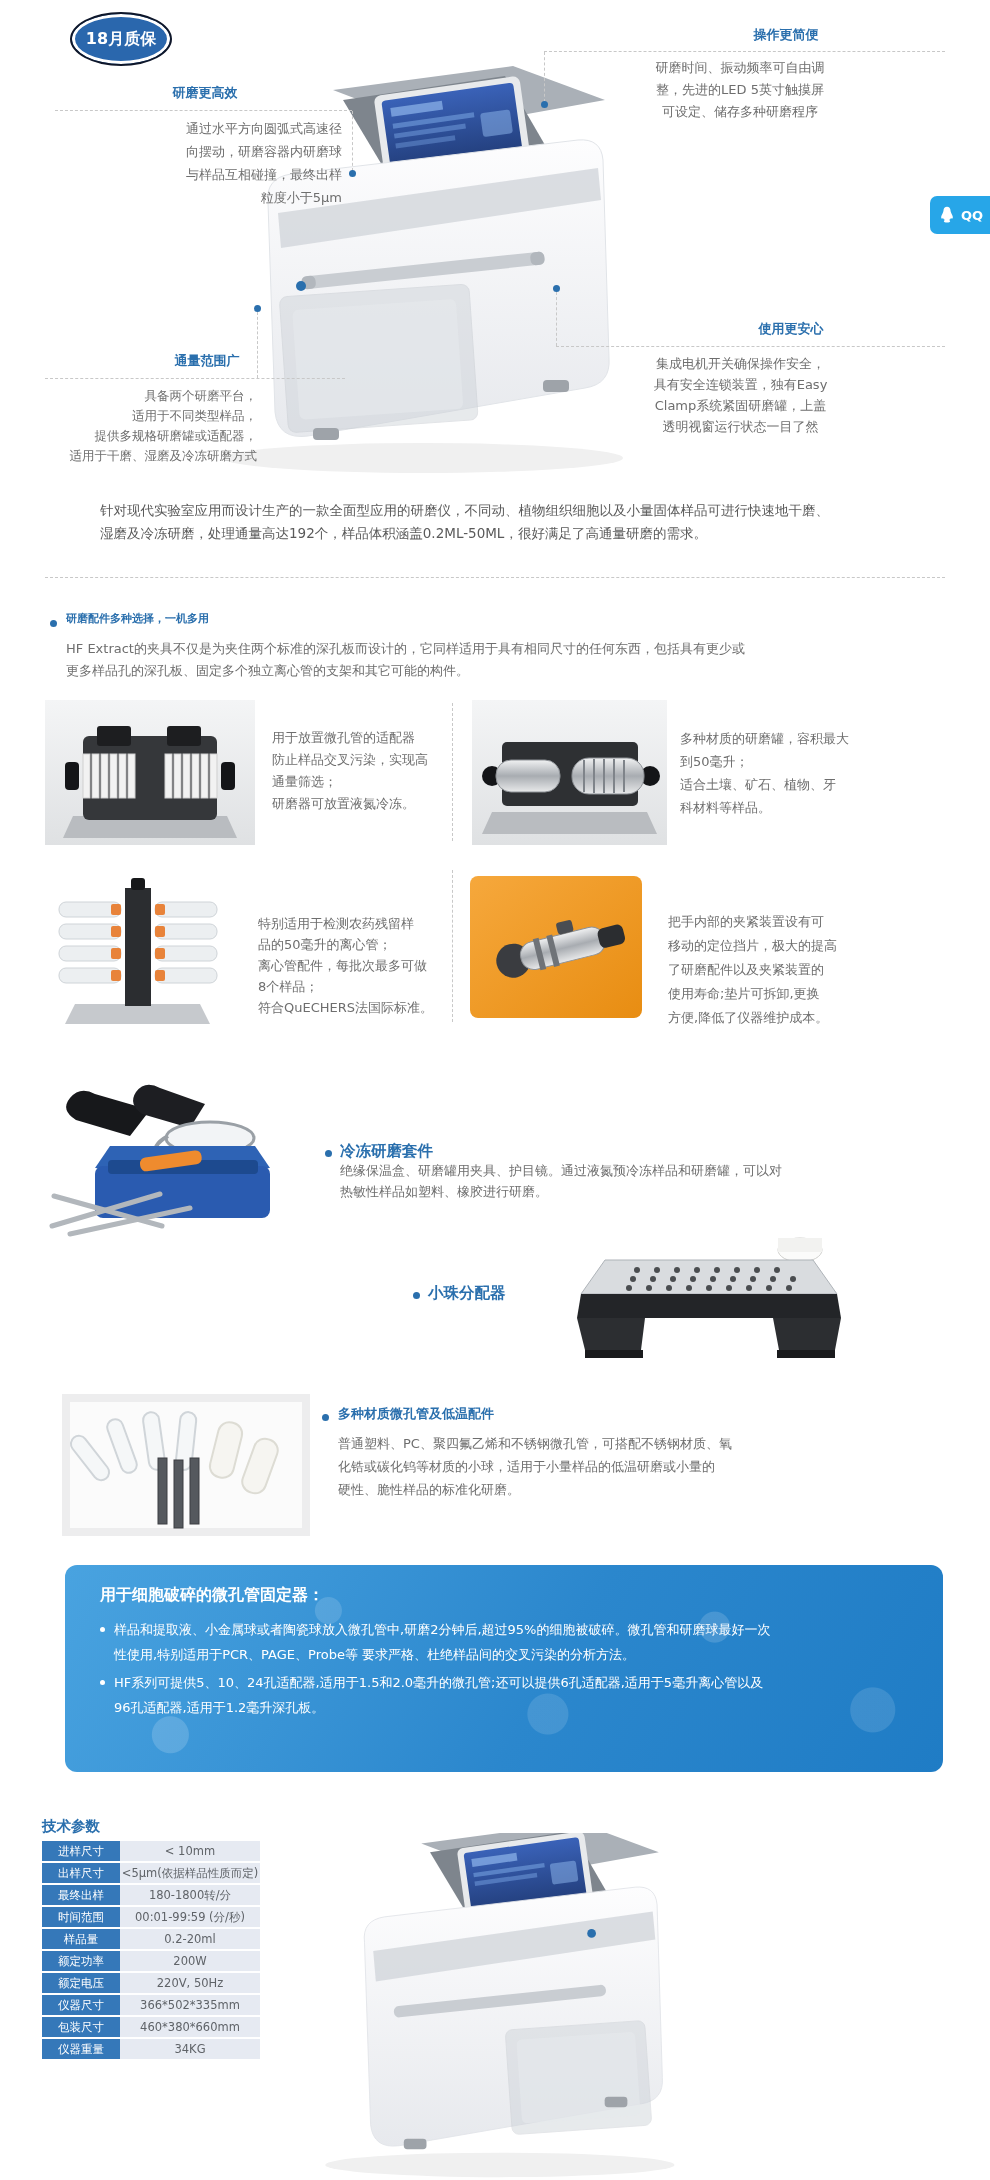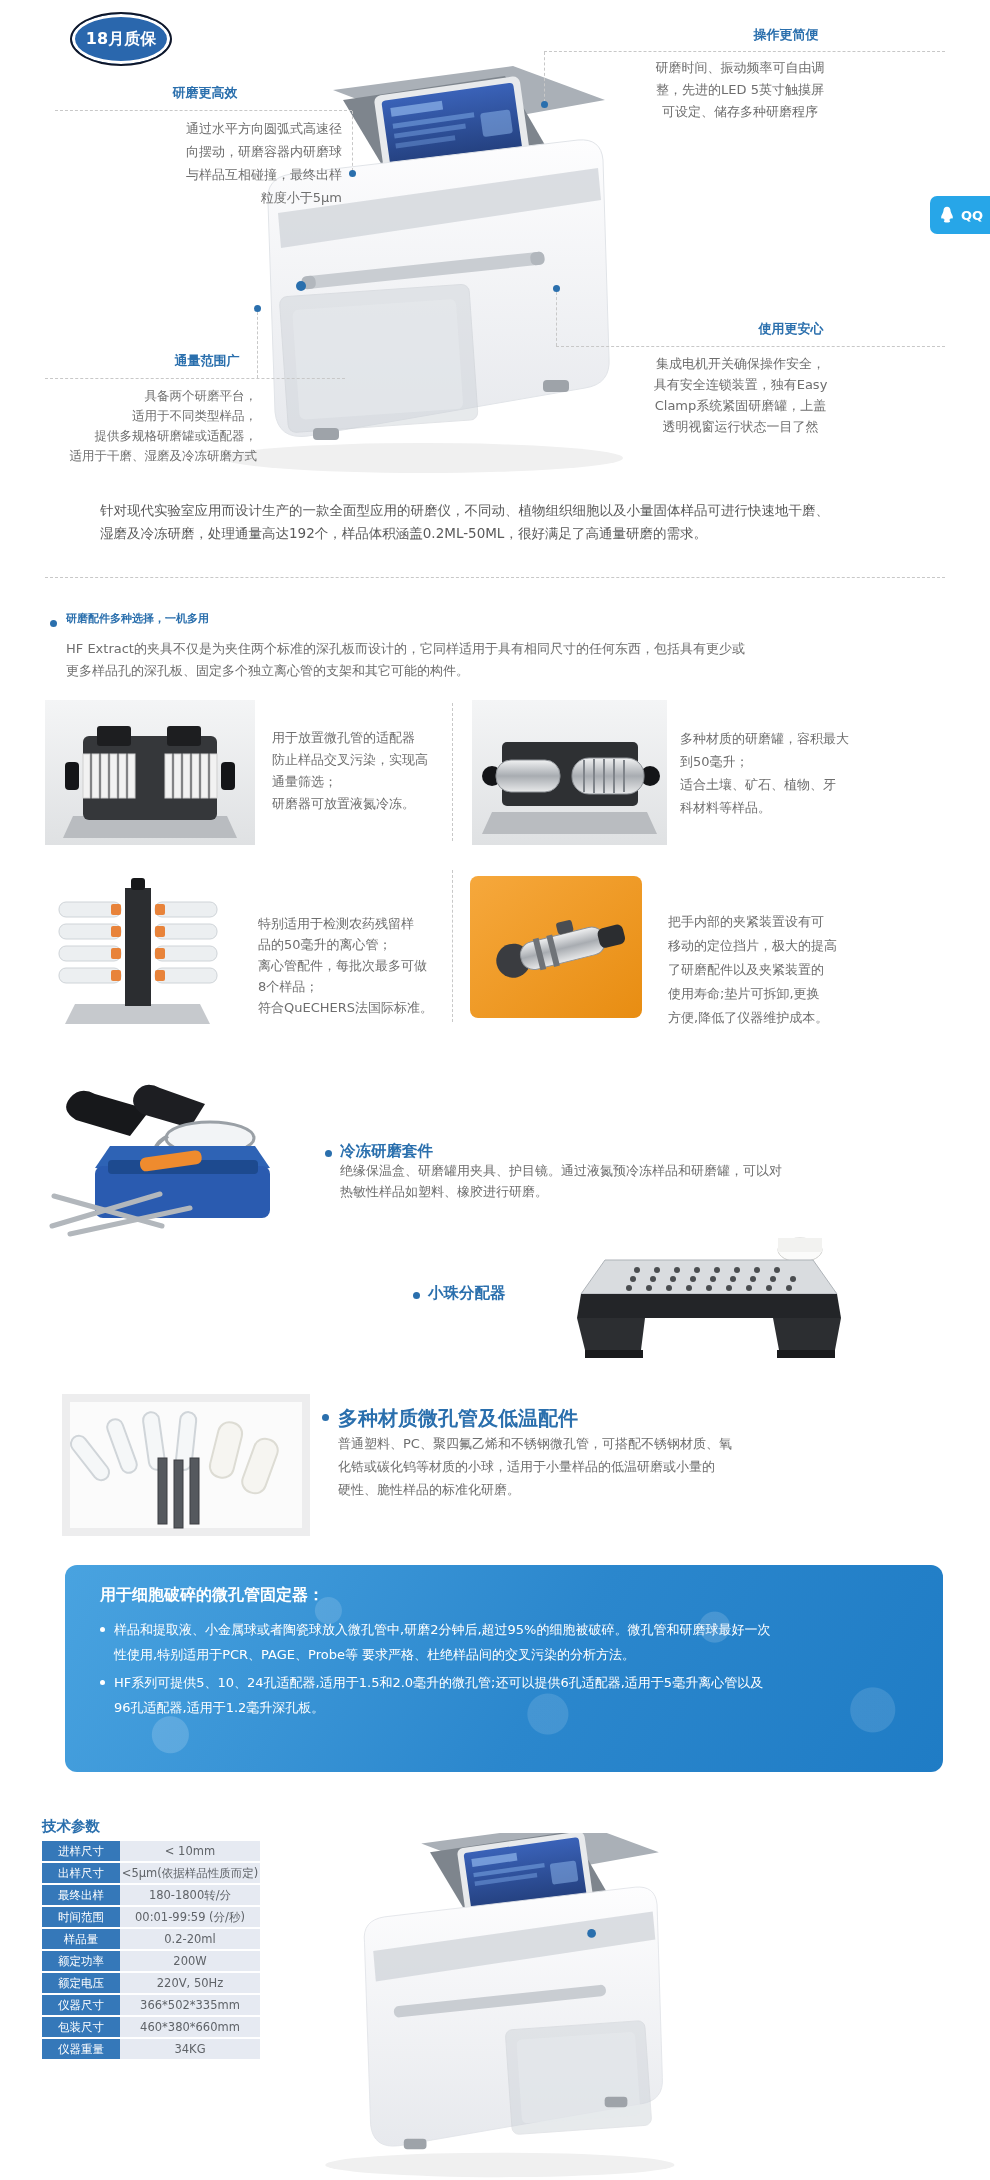--- a/index.html
+++ b/index.html
@@ -350,21 +350,21 @@
         <rect x="186" y="44" width="24" height="56" rx="11" transform="rotate(20 198 72)"></rect>
       </g>
       <g fill="#55595e" stroke="#3c3f43">
         <rect x="96" y="64" width="9" height="66"></rect>
           <rect x="112" y="66" width="9" height="68"></rect>
           <rect x="128" y="64" width="9" height="66"></rect>
       </g>
     </svg>
   </div>
   <div class="sdot" style="left:322px;top:1414px;"></div>
-  <div class="h" style="left:338px;top:1405px;font-size:20px;">多种材质微孔管及低温配件</div>
+  <div class="h" style="left:338px;top:1405px;font-size:13px;">多种材质微孔管及低温配件</div>
   <div class="t" style="left:338px;top:1432px;width:460px;line-height:23px;">普通塑料、PC、聚四氟乙烯和不锈钢微孔管，可搭配不锈钢材质、氧
 化锆或碳化钨等材质的小球，适用于小量样品的低温研磨或小量的
 硬性、脆性样品的标准化研磨。</div>
 
   <div class="panel">
     <div class="panel-title">用于细胞破碎的微孔管固定器：</div>
     <div class="panel-list">
       <div class="panel-li">
         <span class="bdot"></span>
         <span class="btext">样品和提取液、小金属球或者陶瓷球放入微孔管中,研磨2分钟后,超过95%的细胞被破碎。微孔管和研磨球最好一次

